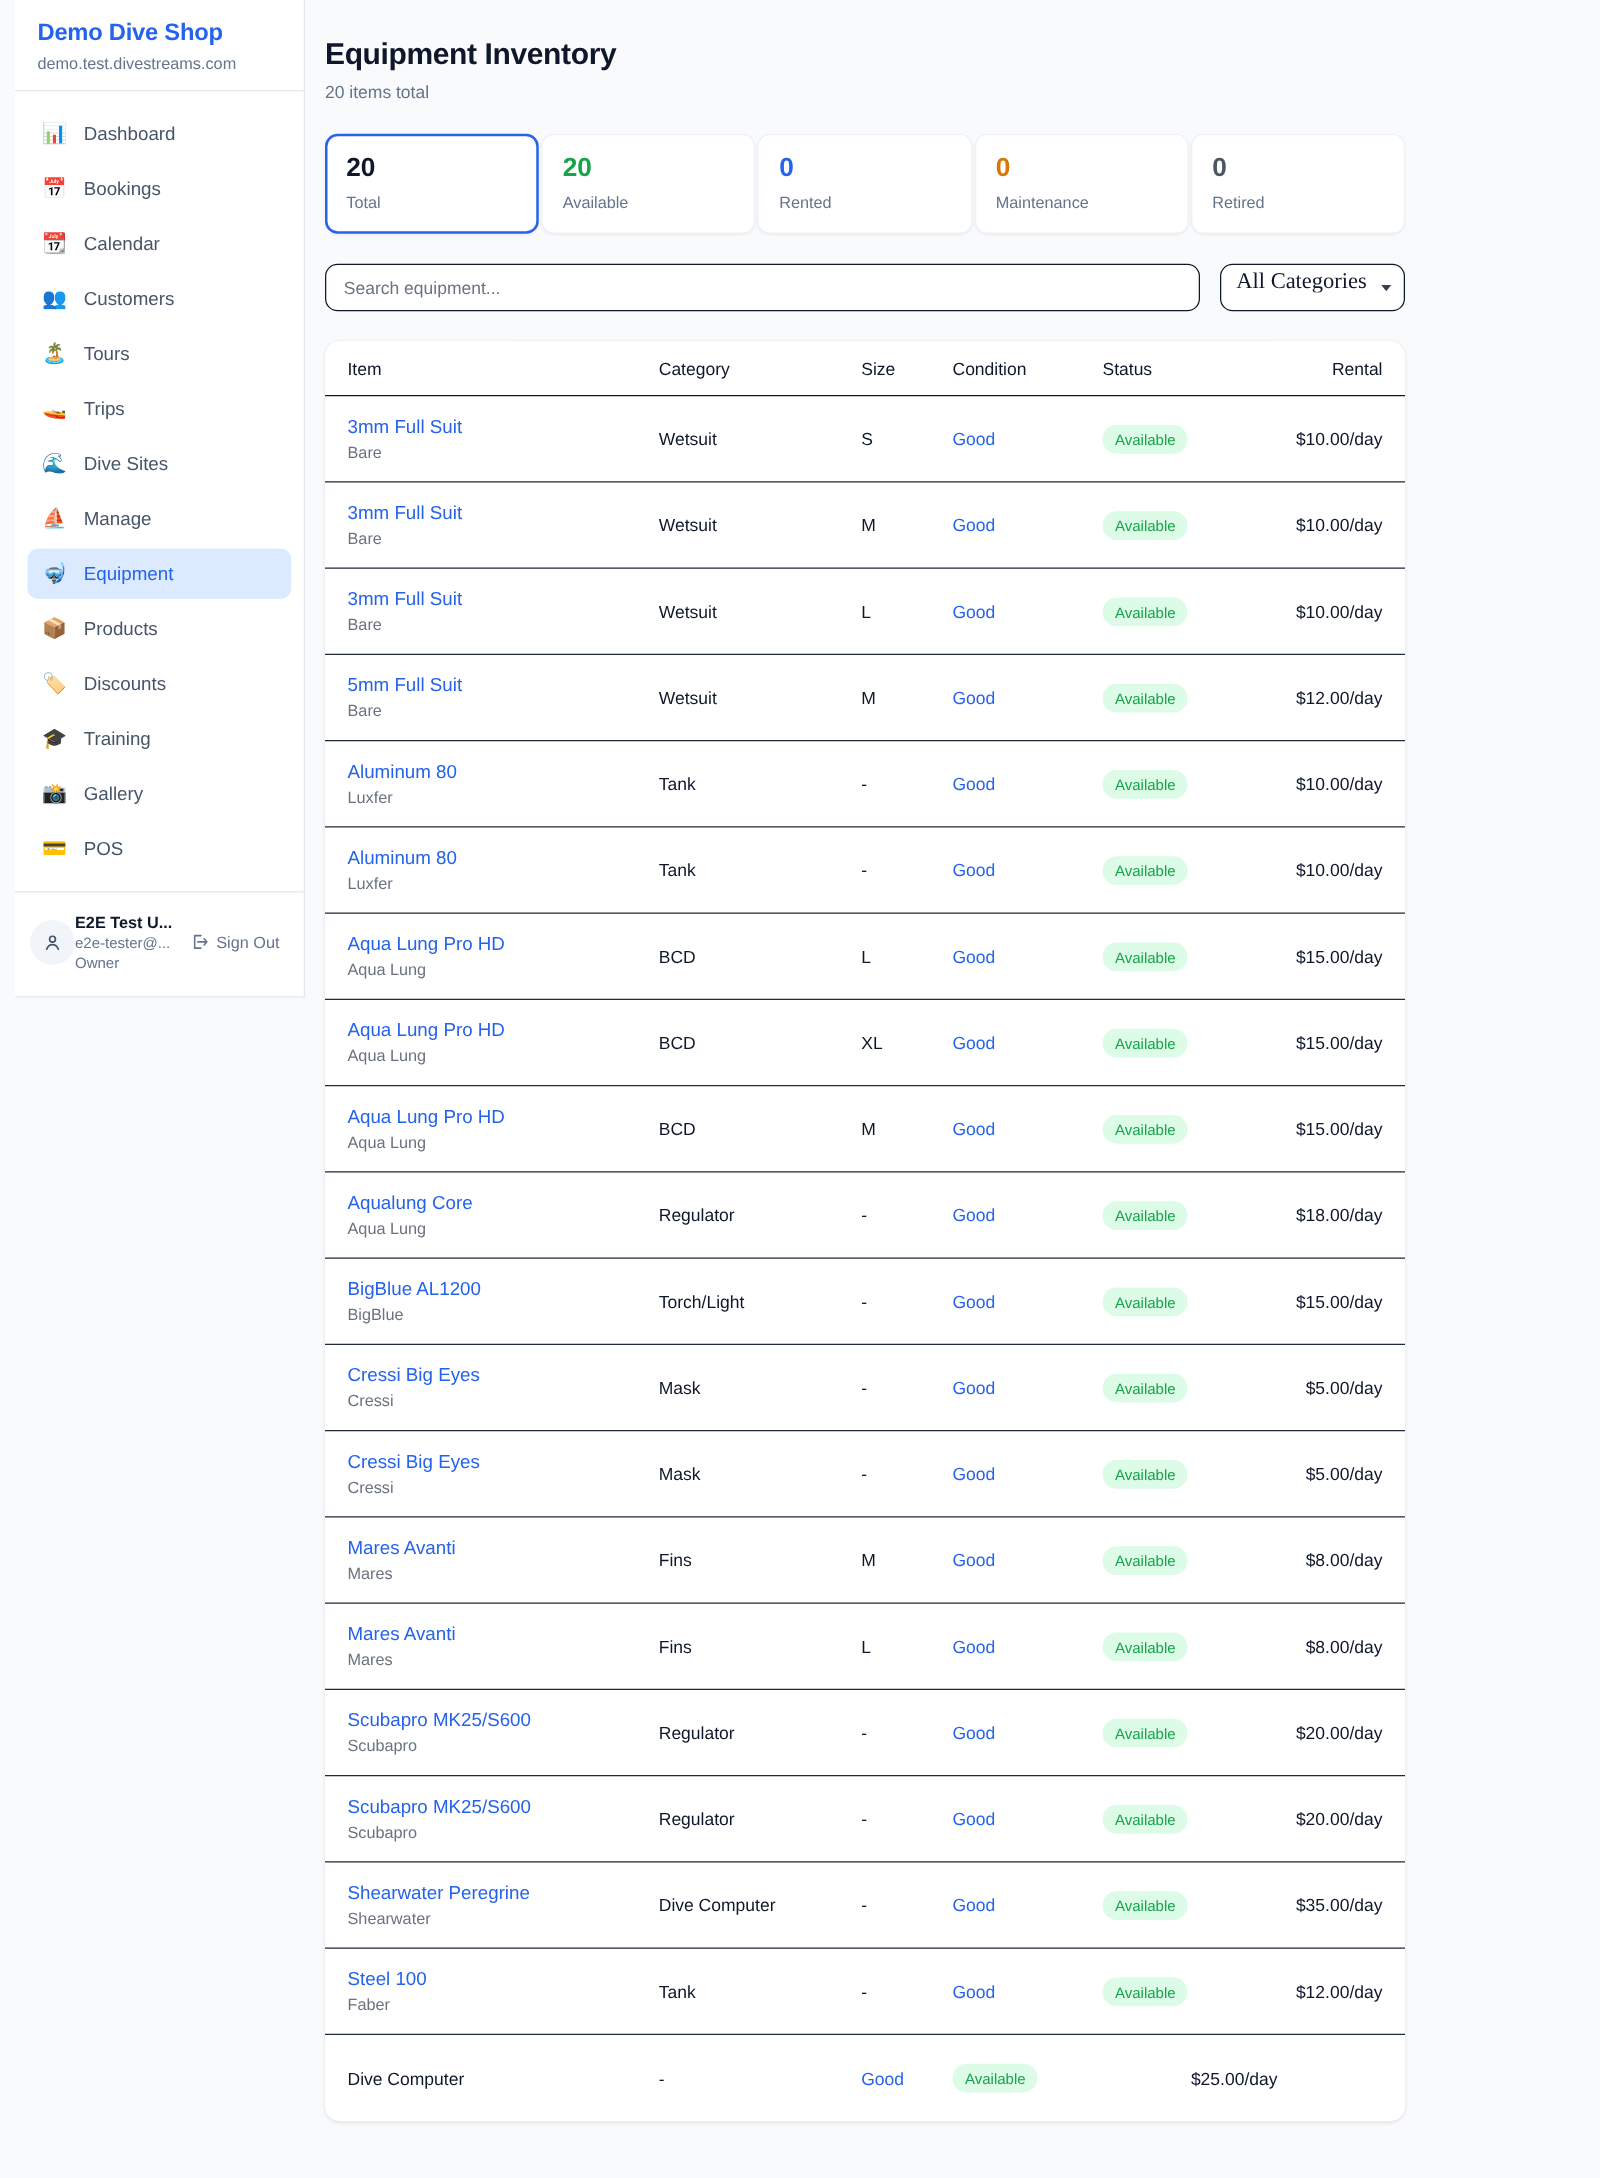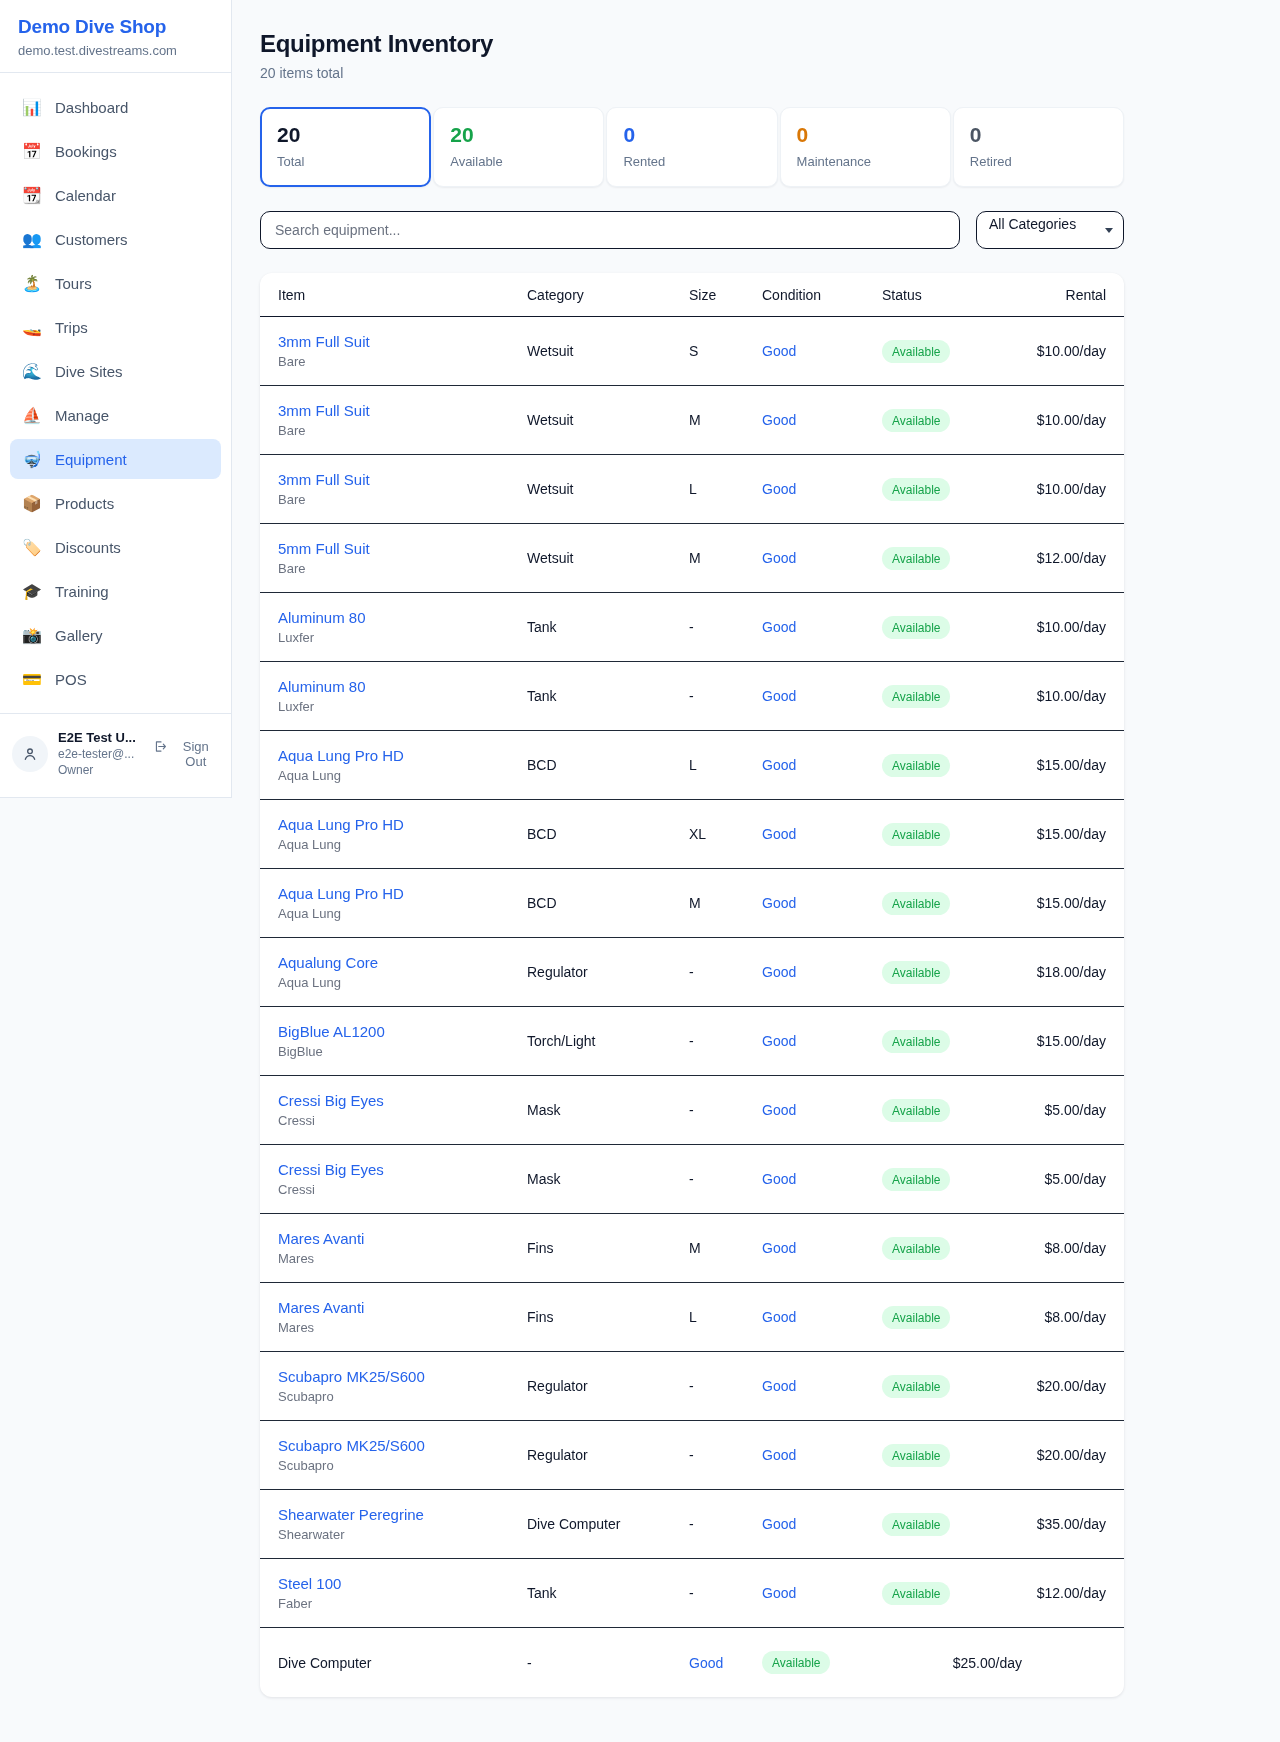--- a/index.html
+++ b/index.html
@@ -1,27 +1,27 @@
 <!DOCTYPE html>
 <html><head>
 <meta charset="utf-8">
 <style>
   * { margin:0; padding:0; box-sizing:border-box; }
   html,body { width:1280px; height:1742px; background:#f8fafc; font-family:"Liberation Sans", sans-serif; color:#0f172a; }
 
   
-  .sidebar { position:absolute; left:0; top:0; width:232px; background:#ffffff; border-right:1px solid #e2e8f0; border-bottom:1px solid #e2e8f0; }
+  .sidebar { position:absolute; left:12px; top:0; width:232px; background:#ffffff; border-right:1px solid #e2e8f0; border-bottom:1px solid #e2e8f0; }
   .sidebar-header { padding:16px 18px 14px; border-bottom:1px solid #e2e8f0; }
   .shop-name { color:#2563eb; font-size:19px; font-weight:700; letter-spacing:-.2px; }
   .shop-domain { color:#64748b; font-size:13px; margin-top:5px; }
   .nav { padding:14px 10px 10px; border-bottom:1px solid #e2e8f0; }
   .nav-item { display:flex; align-items:center; gap:13px; height:40px; margin-bottom:4px; padding:0 12px; border-radius:8px; color:#475569; font-size:15px; cursor:pointer; }
   .nav-item.active { background:#dbeafe; color:#2563eb; font-weight:500; }
   .nav-icon { font-size:16px; width:20px; text-align:center; }
-  .user-section { display:flex; align-items:center; gap:10px; padding:16px 12px 20px; }
+  .user-section { display:flex; align-items:center; padding:16px 12px 20px; }
   .avatar { width:36px; height:36px; border-radius:50%; background:#f1f5f9; display:flex; align-items:center; justify-content:center; flex:0 0 36px; }
   .user-meta { width:92px; overflow:hidden; }
   .user-name { font-size:13px; font-weight:700; color:#0f172a; white-space:nowrap; }
   .user-email, .user-role { font-size:12px; color:#64748b; margin-top:2px; white-space:nowrap; }
   .signout-btn { display:flex; align-items:flex-start; gap:6px; color:#64748b; font-size:13px; background:none; border:none; cursor:pointer; font-family:inherit; }
 
   
   .main { position:absolute; left:260px; top:0; width:864px; padding-top:30px; }
   .page-header { display:flex; justify-content:space-between; align-items:flex-end; }
   .page-title { font-size:24px; font-weight:700; color:#0f172a; letter-spacing:-.3px; }
@@ -35,21 +35,21 @@
   .stat-card { flex:1; background:#fff; border:1px solid #eef2f6; border-radius:10px; padding:15px 16px 17px; box-shadow:0 1px 2px rgba(15,23,42,.06); cursor:pointer; }
   .stat-card.stat-active { border:2px solid #2563eb; padding:14px 15px 16px; }
   .stat-value { font-size:21px; font-weight:700; color:#0f172a; }
   .stat-label { font-size:13px; color:#64748b; margin-top:7px; }
 
   
   .filter-row { display:flex; gap:16px; margin-top:24px; }
   .search-input { flex:1; height:38px; border:1.5px solid #0f172a; border-radius:10px; padding:0 14px; font-size:14px; font-family:inherit; color:#0f172a; background:#fff; outline:none; }
   .search-input::placeholder { color:#6b7280; }
   .select-wrap { position:relative; width:148px; }
-  .category-select { width:100%; height:38px; border:1.5px solid #0f172a; border-radius:10px; padding:0 26px 12px 12px; font-size:14px; font-family:Liberation Sans, sans-serif; color:#0f172a; background:#fff; appearance:none; -webkit-appearance:none; cursor:pointer; }
+  .category-select { width:100%; height:38px; border:1.5px solid #0f172a; border-radius:10px; padding:0 26px 12px 12px; font-size:18px; font-family:Liberation Serif, serif; color:#0f172a; background:#fff; appearance:none; -webkit-appearance:none; cursor:pointer; }
   .select-caret { position:absolute; right:11px; top:17px; width:0; height:0; border-left:4.5px solid transparent; border-right:4.5px solid transparent; border-top:5.5px solid #334155; pointer-events:none; }
 
   
   .table-card { margin-top:24px; background:#fff; border-radius:12px; box-shadow:0 1px 3px rgba(15,23,42,.10); overflow:hidden; }
   .trow { display:grid; grid-template-columns:249px 162px 73px 120px 140px 84px; align-items:center; padding:0 18px; }
   .thead { height:44px; font-size:14px; font-weight:400; border-bottom:1.5px solid #0f172a; }
   .th-right { text-align:right; }
   .data-row { height:69px; border-bottom:1px solid #1f2937; }
   .data-row:last-child { border-bottom:none; }
   .item-name { color:#2563eb; font-size:15px; font-weight:500; }

